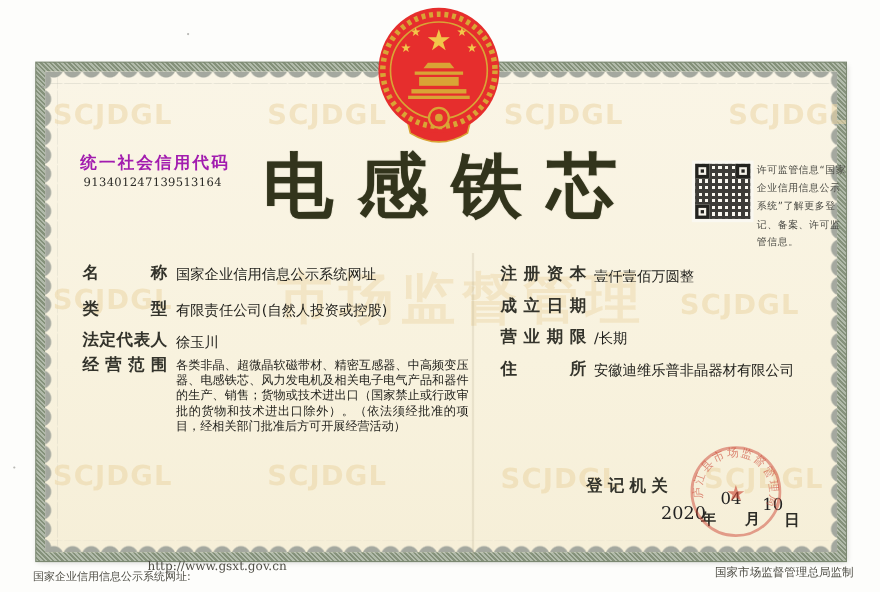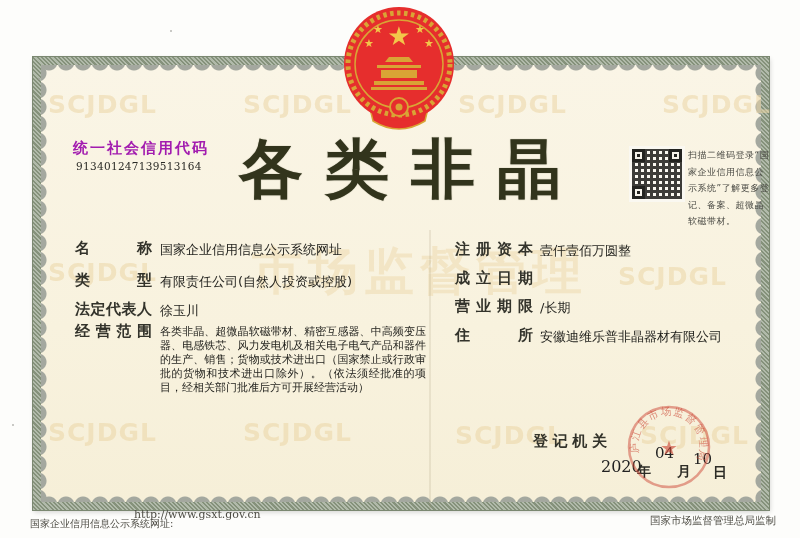--- a/index.html
+++ b/index.html
@@ -103,35 +103,35 @@
     <rect x="40" y="66" width="36" height="8" fill="#d9a435"></rect>
     <rect x="33" y="77" width="50" height="4" fill="#d9a435"></rect>
     <rect x="30" y="83" width="56" height="3" fill="#d9a435"></rect>
     <circle cx="58" cy="103" r="9" fill="#e62e2d" stroke="#d9a435" stroke-width="2"></circle>
     <circle cx="58" cy="103" r="3.5" fill="#d9a435"></circle>
   </svg>
 
   <div class="abs credit-label" style="left:73px;top:139px">统一社会信用代码</div>
   <div class="abs credit-num" style="left:76px;top:160px">913401247139513164</div>
 
-  <div class="abs lic-title" style="left:50%;top:126px;transform:translateX(-50%);padding-left:22px">各类非晶</div>
+  <div class="abs lic-title" style="left:50%;top:126px;transform:translateX(-50%);padding-left:22px">电感铁芯</div>
 
   <div class="qr">
     <div class="qr-pattern"></div>
     <div class="finder f-tl">
         <span></span>
       </div>
     <div class="finder f-tr">
         <span></span>
       </div>
     <div class="finder f-bl">
         <span></span>
       </div>
   </div>
-  <div class="qr-caption">扫描二维码登录“国家企业信用信息公示系统”了解更多登记、备案、超微晶软磁带材。</div>
+  <div class="qr-caption">许可监管信息“国家企业信用信息公示系统”了解更多登记、备案、许可监管信息。</div>
 
   <div class="jlabel" style="left:75px;top:239px;width:77px">
       <span>名</span>
       <span>称</span>
     </div>
   <div class="fval" style="left:160px;top:241px">国家企业信用信息公示系统网址</div>
 
   <div class="jlabel" style="left:75px;top:271px;width:77px">
       <span>类</span>
       <span>型</span>

